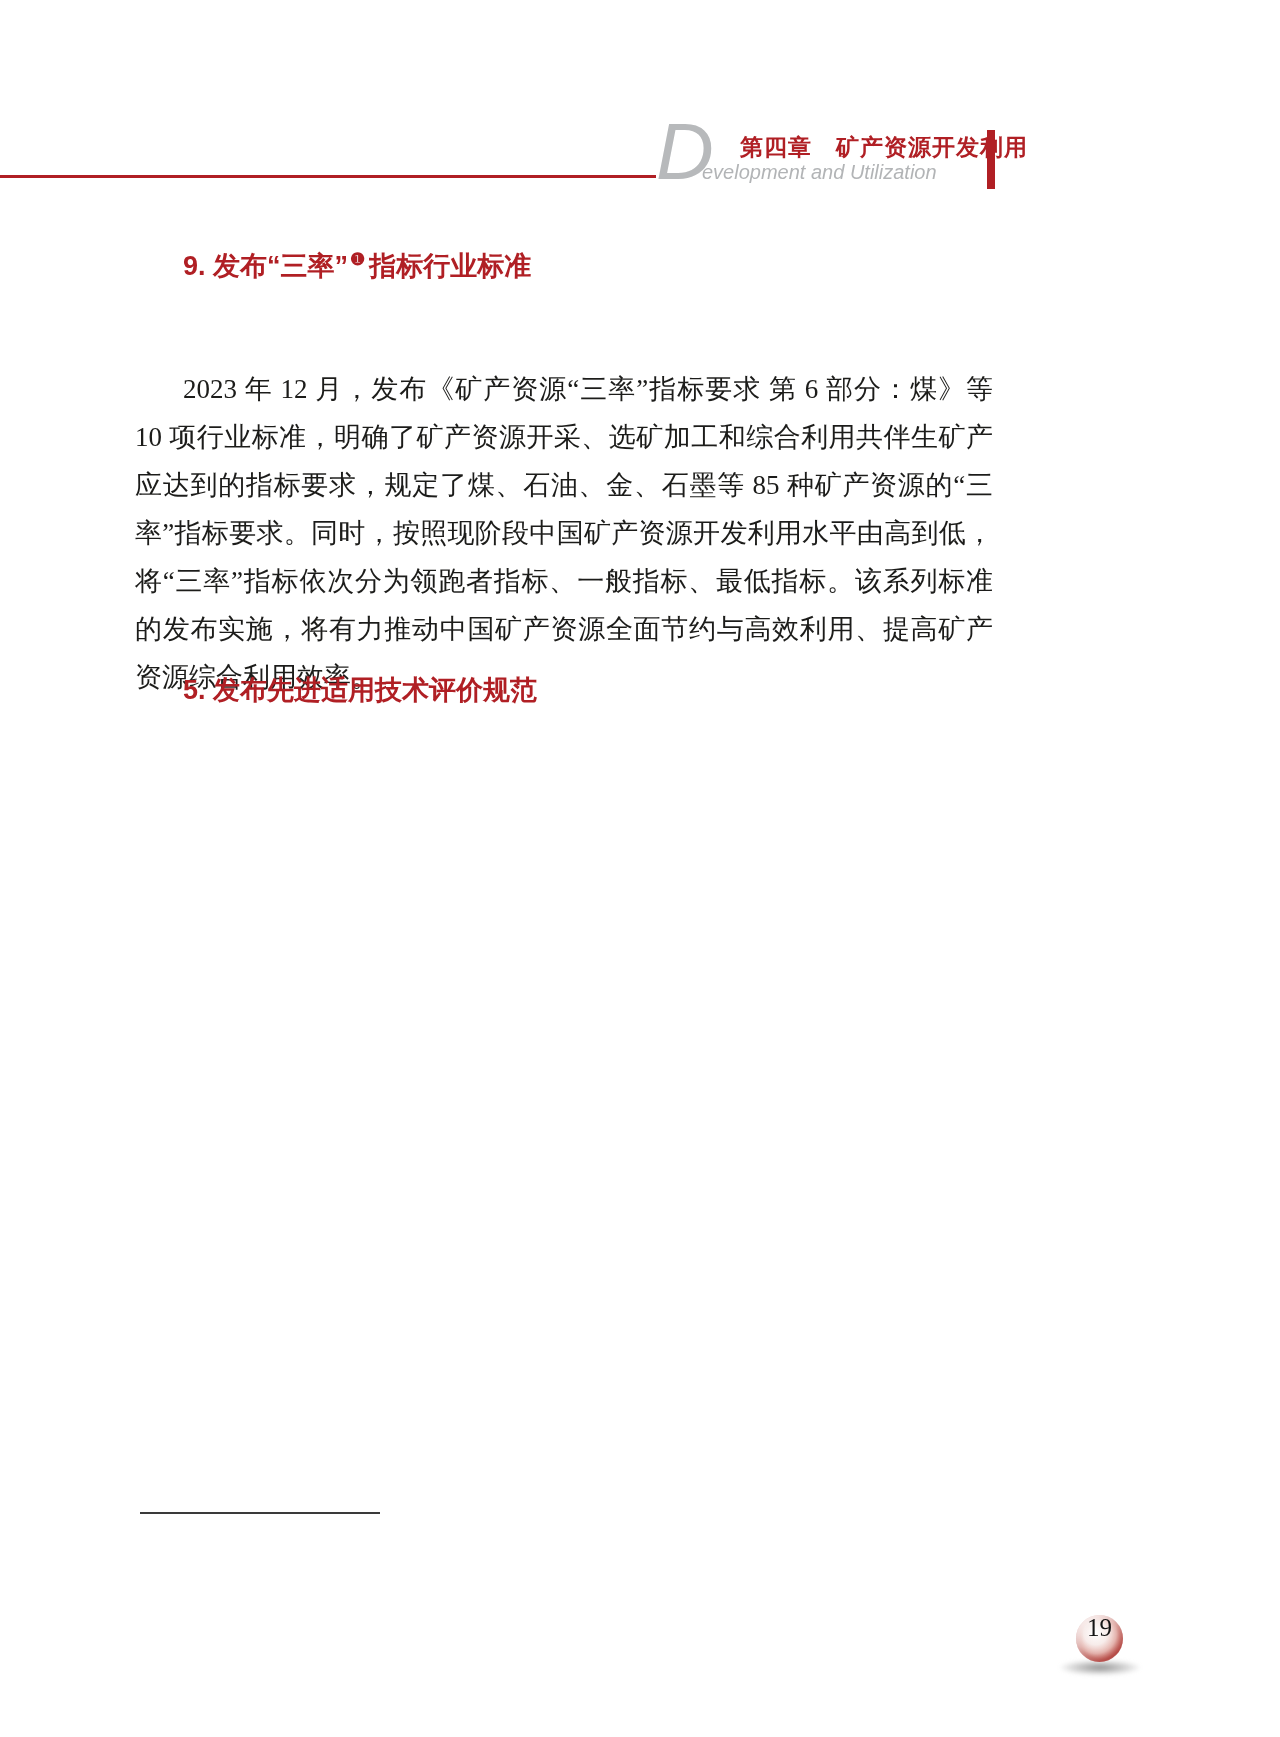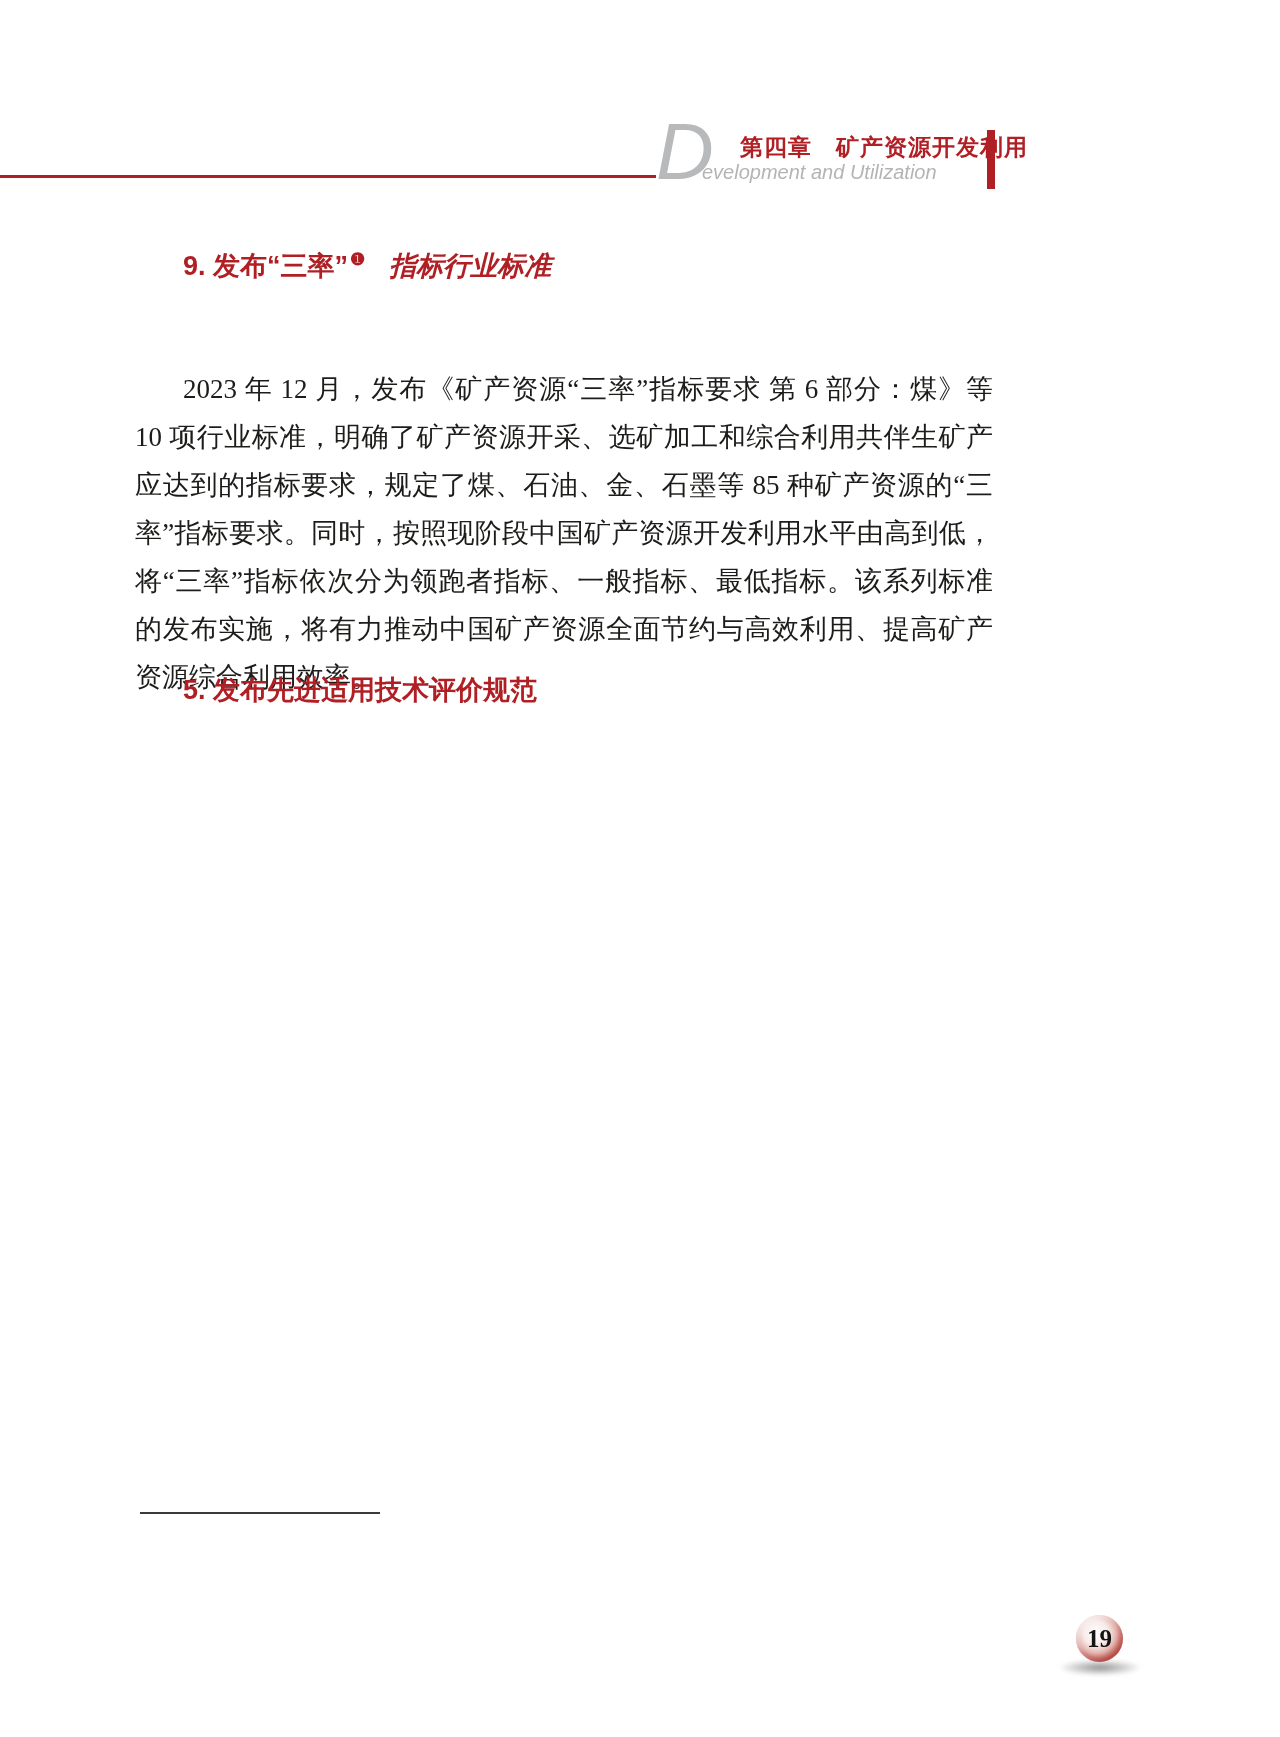--- a/index.html
+++ b/index.html
@@ -45,21 +45,21 @@
   
   .sec-heading {
     position: absolute; left: 183px;
     font-family: "Liberation Sans", sans-serif;
     font-weight: 700; font-size: 27px; line-height: 36px;
     color: #b01f24; white-space: nowrap;
   }
   .sec-heading .hsup {
     font-size: 17px; vertical-align: 10px; margin-left: 2px;
   }
-  .sec-heading .hpost { margin-left: 24px; font-style: italic; }
+  .sec-heading .hpost { margin-left: 4px; }
   .heading-2 { top: 242px; }
   .heading-3 { top: 672px; }
   .heading-4 { top: 1068px; }
 
   .body-para {
     position: absolute; left: 135px; width: 858px;
     font-size: 27px; line-height: 48px;
     text-align: justify; text-justify: inter-ideograph;
     text-indent: 48px;
     color: #1c1c1a;
@@ -82,21 +82,21 @@
     font-family: "DejaVu Sans", sans-serif;
   }
 
   
   .page-ball {
     position: absolute; left: 1076px; top: 1615px;
     width: 47px; height: 47px; border-radius: 50%;
     background:
       radial-gradient(circle at 42% 38%, #ffffff 0%, #f7ecea 30%, #e7b7b1 52%, #c95b54 72%, #d08079 88%, #e4aaa4 100%);
     box-shadow: inset -2px -4px 7px rgba(140,40,40,.4), inset 2px 2px 4px rgba(255,255,255,.8);
-    display: flex; align-items: center; justify-content: center; font-weight: bold;
+    display: flex; justify-content: center;
   }
   .page-ball .page-num {
     font-family: "Liberation Serif", serif;
     font-size: 25px; color: #141414; line-height: 1;
   }
   .page-ball-shadow {
     position: absolute; left: 1060px; top: 1660px;
     width: 80px; height: 15px; border-radius: 50%;
     background: radial-gradient(ellipse at center, rgba(70,70,70,.6) 0%, rgba(130,130,130,.3) 50%, rgba(255,255,255,0) 75%);
     filter: blur(2px);

